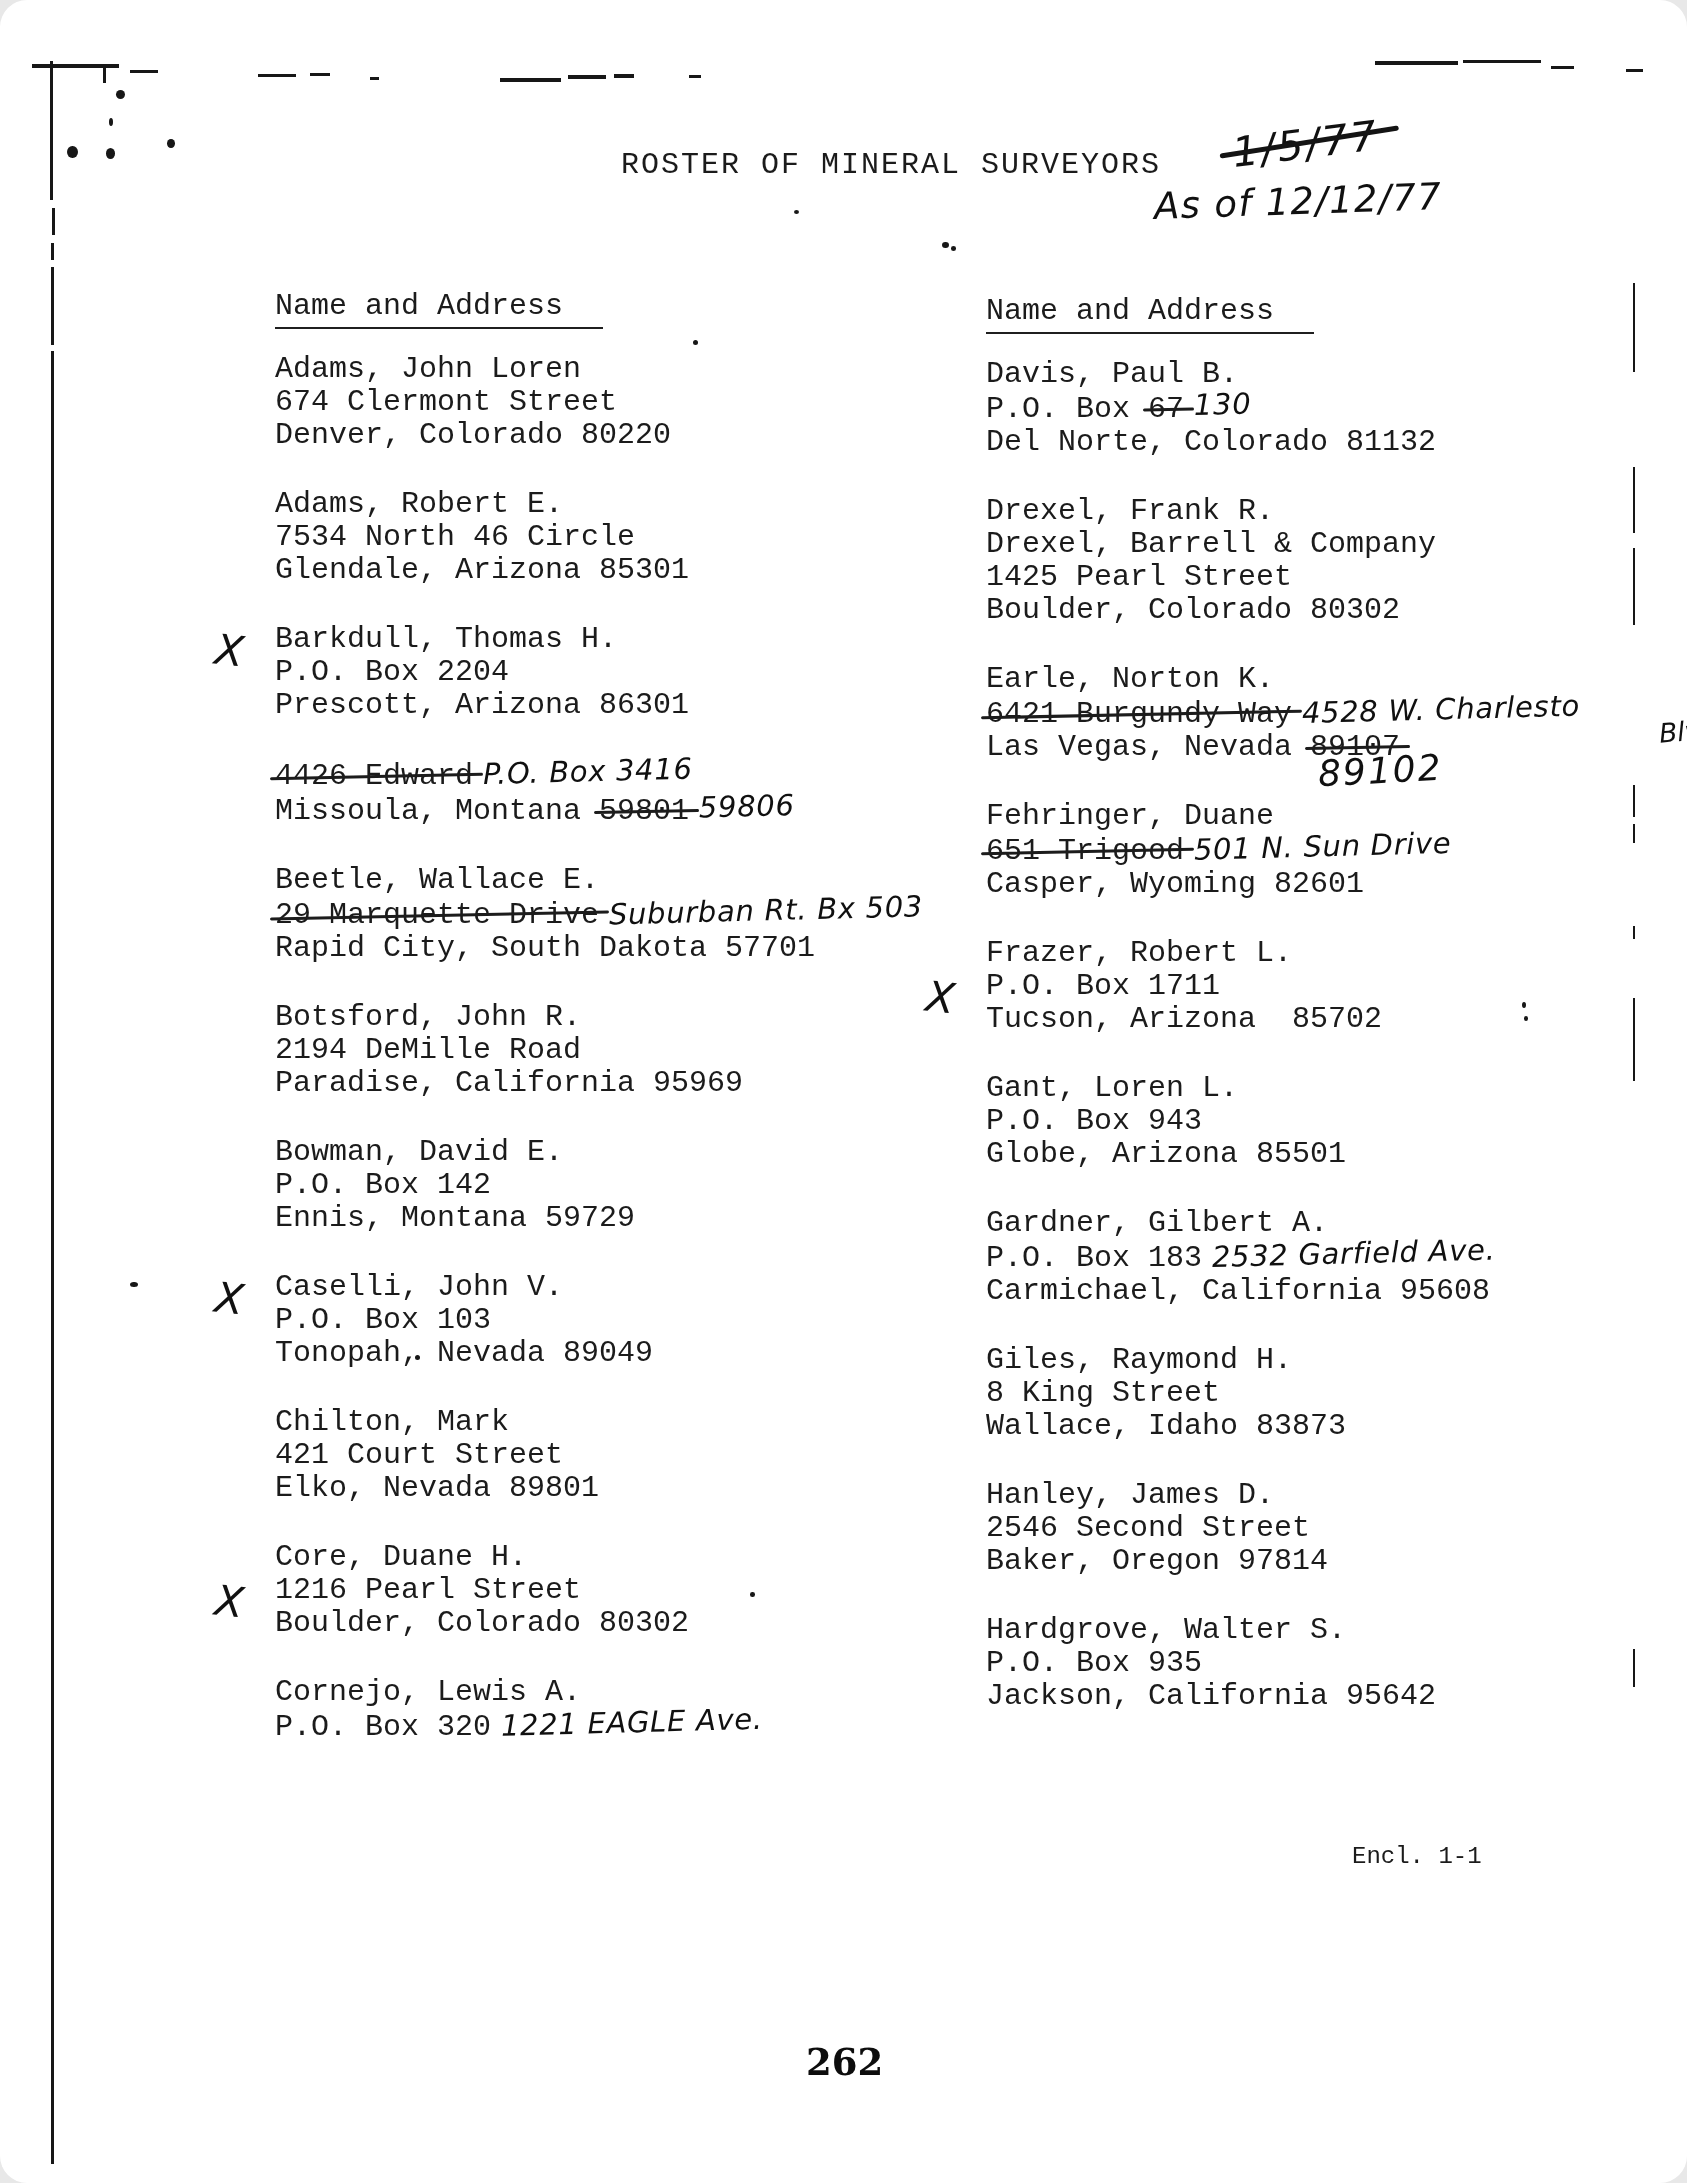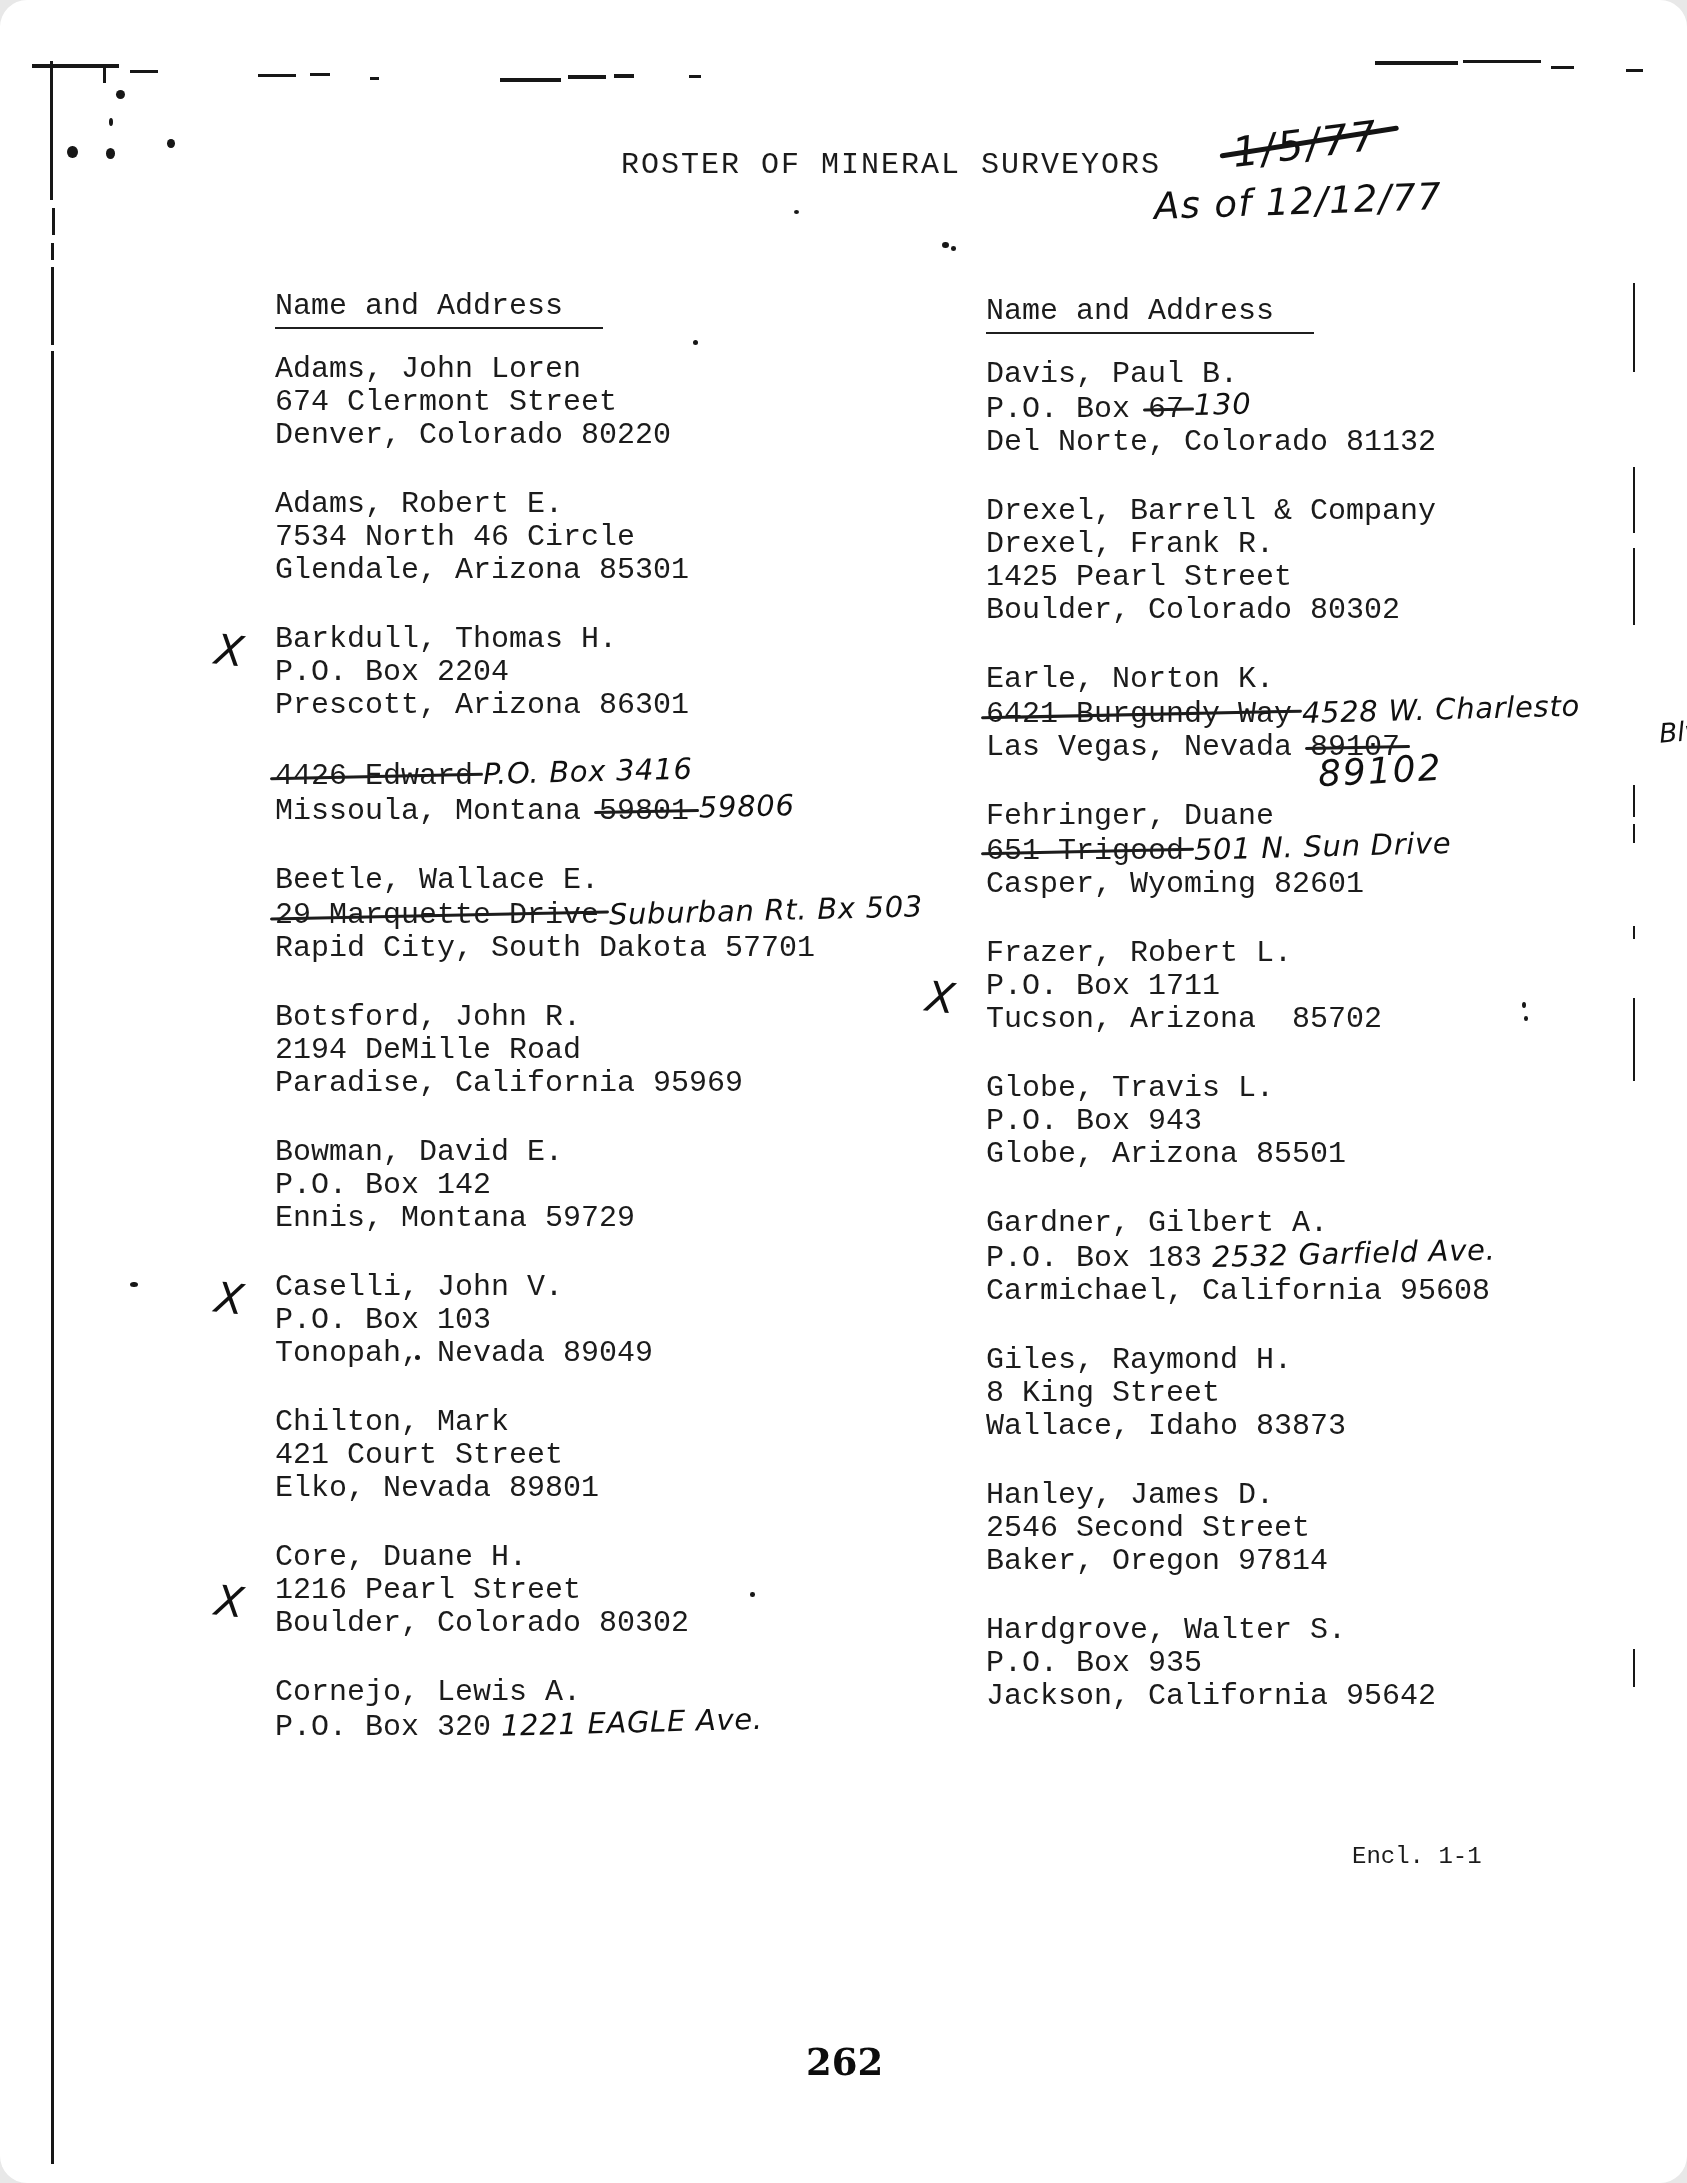--- a/index.html
+++ b/index.html
@@ -158,39 +158,39 @@
         <div class="line"><span class="seg">Boulder, Colorado 80302</span></div>
       </div><div class="entry">
         <div class="line"><span class="seg">Cornejo, Lewis A.</span></div>
         <div class="line"><span class="seg">P.O. Box 320</span><span class="seg hw"> 1221 EAGLE Ave.</span></div>
       </div></div>
   <div class="column column-right" id="col-right"><div class="col-header">Name and Address</div><div class="entry">
         <div class="line"><span class="seg">Davis, Paul B.</span></div>
         <div class="line"><span class="seg">P.O. Box </span><span class="seg strike">67</span><span class="seg hw"> 130</span></div>
         <div class="line"><span class="seg">Del Norte, Colorado 81132</span></div>
       </div><div class="entry">
+        <div class="line"><span class="seg">Drexel, Frank R.</span></div>
         <div class="line"><span class="seg">Drexel, Barrell &amp; Company</span></div>
-        <div class="line"><span class="seg">Drexel, Frank R.</span></div>
         <div class="line"><span class="seg">1425 Pearl Street</span></div>
         <div class="line"><span class="seg">Boulder, Colorado 80302</span></div>
       </div><div class="entry">
         <div class="line"><span class="seg">Earle, Norton K.</span></div>
         <div class="line"><span class="seg strike">6421 Burgundy Way</span><span class="seg hw"> 4528 W. Charlesto</span></div>
         <div class="line"><span class="seg">Las Vegas, Nevada </span><span class="seg strike">89107</span></div>
       </div><div class="entry">
         <div class="line"><span class="seg">Fehringer, Duane</span></div>
         <div class="line"><span class="seg strike">651 Trigood</span><span class="seg hw"> 501 N. Sun Drive</span></div>
         <div class="line"><span class="seg">Casper, Wyoming 82601</span></div>
       </div><div class="entry">
         <div class="xmark" style="top: 36px;">X</div>
         <div class="line"><span class="seg">Frazer, Robert L.</span></div>
         <div class="line"><span class="seg">P.O. Box 1711</span></div>
         <div class="line"><span class="seg">Tucson, Arizona  85702</span></div>
       </div><div class="entry">
-        <div class="line"><span class="seg">Globe, Travis L.</span></div>
+        <div class="line"><span class="seg">Gant, Loren L.</span></div>
         <div class="line"><span class="seg">P.O. Box 943</span></div>
         <div class="line"><span class="seg">Globe, Arizona 85501</span></div>
       </div><div class="entry">
         <div class="line"><span class="seg">Gardner, Gilbert A.</span></div>
         <div class="line"><span class="seg">P.O. Box 183</span><span class="seg hw"> 2532 Garfield Ave.</span></div>
         <div class="line"><span class="seg">Carmichael, California 95608</span></div>
       </div><div class="entry">
         <div class="line"><span class="seg">Giles, Raymond H.</span></div>
         <div class="line"><span class="seg">8 King Street</span></div>
         <div class="line"><span class="seg">Wallace, Idaho 83873</span></div>

